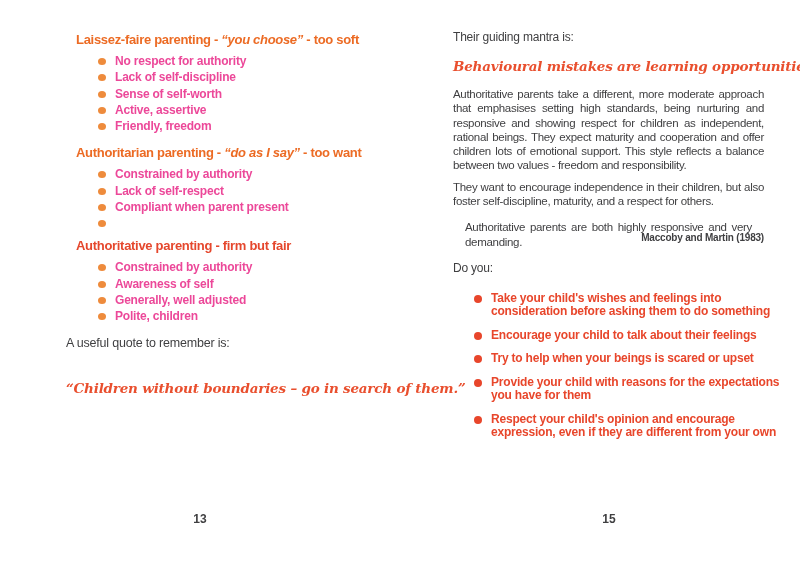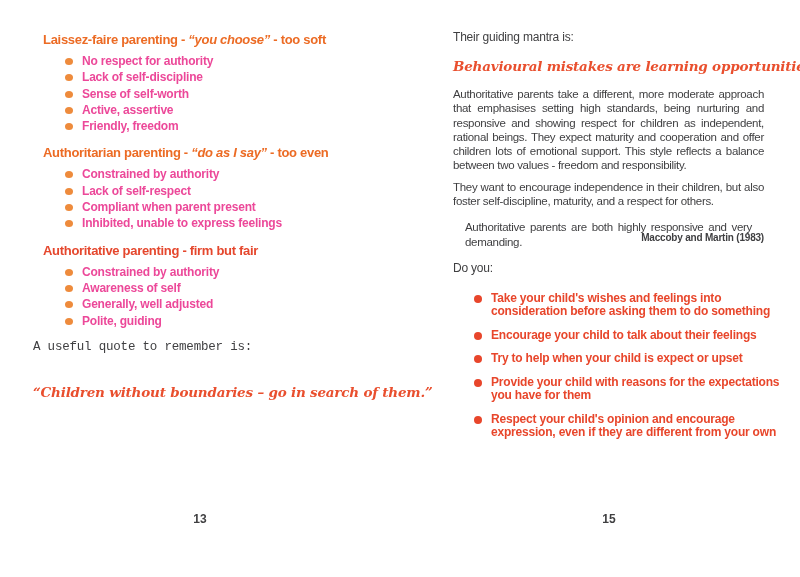--- a/index.html
+++ b/index.html
@@ -1,32 +1,32 @@
 <!DOCTYPE html>
 <html><head>
 <meta charset="utf-8">
 <style>
   * { margin:0; padding:0; box-sizing:border-box; }
   html,body { width:800px; height:577px; background:#ffffff; font-family:"Liberation Sans",sans-serif; }
   .spread { position:relative; width:800px; height:577px; background:#ffffff; overflow:hidden; }
 
   
-  .page-left { position:absolute; left:33px; top:32px; width:335px; }
+  .page-left { position:absolute; left:66px; top:32px; width:335px; }
   .sec-title { font-size:13px; font-weight:bold; letter-spacing:-0.3px; white-space:nowrap;
                margin:0 0 5px; padding-left:10px; color:#EC6B24; line-height:16px; }
   .sec-title em { font-style:italic; }
   .sec-title.red { color:#E5472D; }
   .dot-list { list-style:none; margin:0 0 11px; padding:0 0 0 32px; }
   .dot-list li { display:flex; align-items:flex-start; line-height:16.3px; }
   .li-text { white-space:pre; }
   .orange-list li { color:#ec4899; font-size:12px; font-weight:bold; letter-spacing:-0.2px; }
   .dot { flex:0 0 auto; width:8px; height:7px; border-radius:50%; margin:5px 9px 0 0; }
   .orange-list .dot { background:#EE8B3C; }
 
-  .quote-intro { margin:7px 0 0; font-size:12.5px; color:#3F3F41; letter-spacing:-0.2px;font-family:Liberation Mono, monospace; }
+  .quote-intro { margin:7px 0 0; font-size:12.5px; color:#3F3F41; letter-spacing:-0.2px; }
   .script { font-family:"DejaVu Serif",serif; font-style:italic; font-weight:bold; color:#E94F2E; }
   .left-quote { margin:30px 0 0; font-size:13.5px; letter-spacing:-0.2px; white-space:nowrap; }
 
   
   .page-right { position:absolute; left:453px; top:30px; width:311px; }
   .body-line { font-size:12px; color:#3F3F41; letter-spacing:-0.2px; line-height:15px; }
   .mantra { text-align:center; font-size:13.5px; letter-spacing:-0.2px; white-space:nowrap;
             margin:12px 0 12px; line-height:18px; }
   .para { font-size:11.5px; letter-spacing:-0.3px; line-height:14.3px; text-align:justify;
           color:#3F3F41; margin:0 0 7px; }
@@ -79,41 +79,40 @@
           </li>
 
           <li>
             <span class="dot"></span>
             <span class="li-text">Friendly, freedom</span>
           </li>
         </ul>
     </section>
 
     <section>
-      <h3 class="sec-title"><span>Authoritarian parenting - </span><em>“do as I say”</em><span> - too even</span></h3>
+      <h3 class="sec-title"><span>Authoritarian parenting - </span><em>“do as I say”</em><span> - too want</span></h3>
       <ul class="dot-list orange-list">
 
           <li>
             <span class="dot"></span>
             <span class="li-text">Constrained by authority</span>
           </li>
 
           <li>
             <span class="dot"></span>
             <span class="li-text">Lack of self-respect</span>
           </li>
 
           <li>
             <span class="dot"></span>
             <span class="li-text">Compliant when parent present</span>
           </li>
 
           <li>
             <span class="dot"></span>
-            <span class="li-text">Inhibited, unable to express feelings</span>
           </li>
         </ul>
     </section>
 
     <section>
       <h3 class="sec-title red"><span>Authoritative parenting - firm but fair</span><em></em><span></span></h3>
       <ul class="dot-list orange-list">
 
           <li>
             <span class="dot"></span>
@@ -126,21 +125,21 @@
           </li>
 
 
           <li>
             <span class="dot"></span>
             <span class="li-text">Generally, well adjusted</span>
           </li>
 
           <li>
             <span class="dot"></span>
-            <span class="li-text">Polite, guiding</span>
+            <span class="li-text">Polite, children</span>
           </li>
         </ul>
     </section>
 
     <p class="quote-intro">A useful quote to remember is:</p>
     <p class="script left-quote">“Children without boundaries – go in search of them.”</p>
   </div>
 
   <div class="page-right">
 
@@ -166,21 +165,21 @@
 consideration before asking them to do something</span>
         </li>
 
         <li>
           <span class="dot"></span>
           <span class="li-text">Encourage your child to talk about their feelings</span>
         </li>
 
         <li>
           <span class="dot"></span>
-          <span class="li-text">Try to help when your child is expect or upset</span>
+          <span class="li-text">Try to help when your beings is scared or upset</span>
         </li>
 
         <li>
           <span class="dot"></span>
           <span class="li-text">Provide your child with reasons for the expectations
 you have for them</span>
         </li>
 
         <li>
           <span class="dot"></span>

